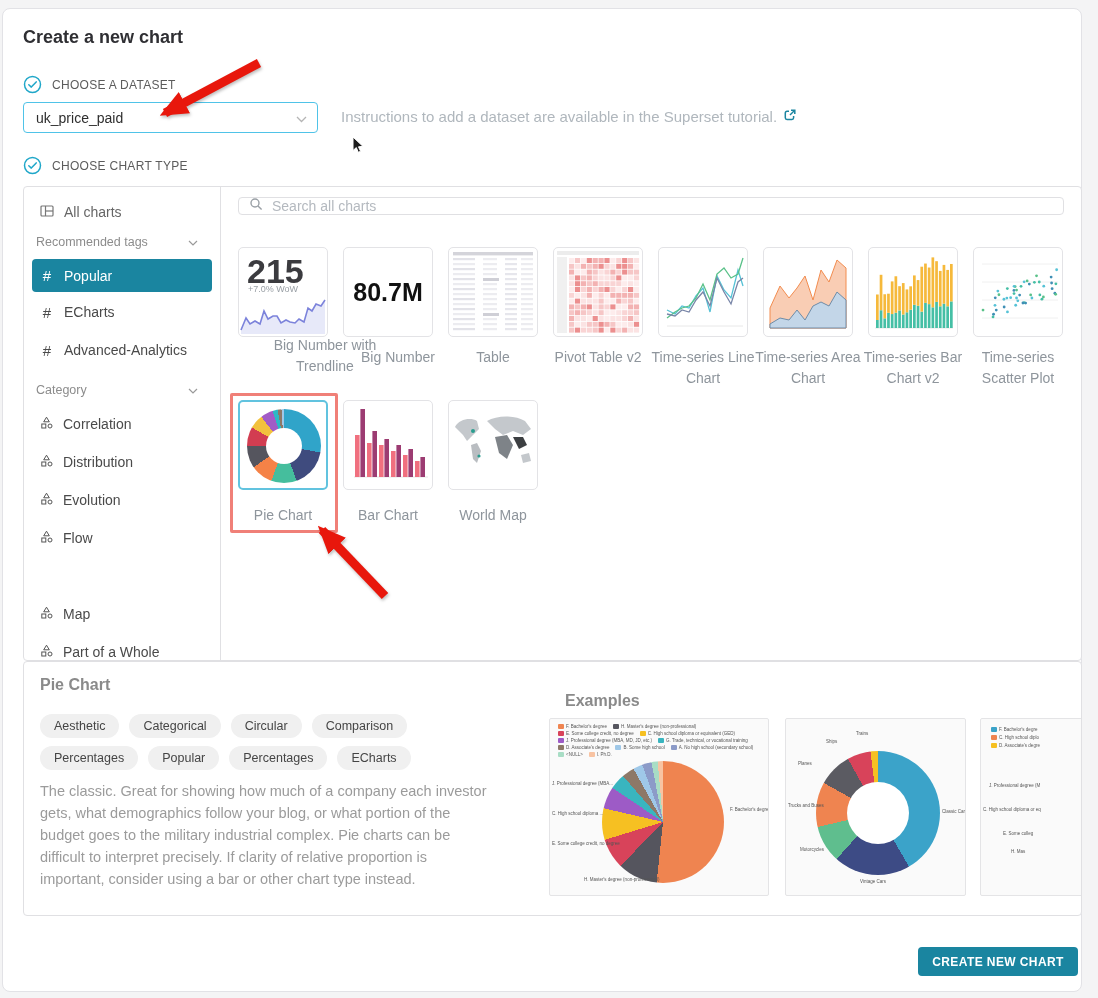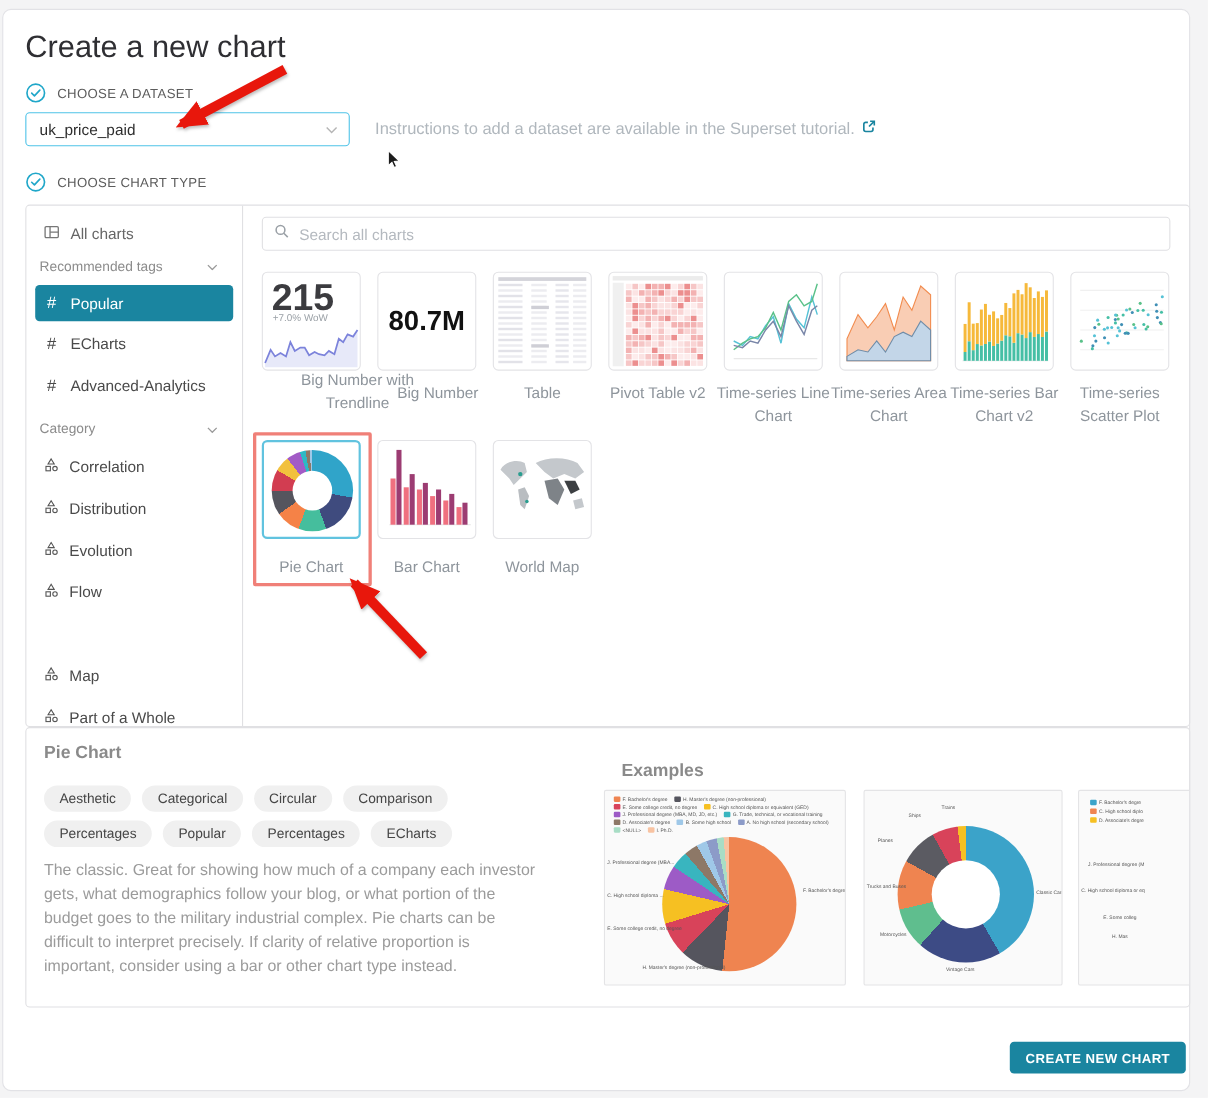--- a/index.html
+++ b/index.html
@@ -2,21 +2,21 @@
 <html><head>
 <meta charset="utf-8">
 <title>Create a new chart</title>
 <style>
   html,body{margin:0;padding:0;}
   body{font-family:"Liberation Sans","DejaVu Sans",sans-serif;background:#f4f4f5;}
   .stage{position:relative;width:1098px;height:998px;background:#f4f4f5;overflow:hidden;}
   .card{position:absolute;left:2px;top:8px;width:1078px;height:982px;background:#fff;
         border:1px solid #e2e2e6;border-radius:8px;}
   
-  .page-title{position:absolute;left:20px;top:18px;font-size:28px;font-weight:400;color:#2f2f33;margin:0;}
+  .page-title{position:absolute;left:20px;top:18px;font-size:18px;font-weight:700;color:#2f2f33;margin:0;}
   .step-label{position:absolute;display:flex;align-items:center;gap:10px;color:#5c5c5c;
               font-size:12px;letter-spacing:.3px;}
   .step-dataset{left:20px;top:66px;}
   .step-charttype{left:20px;top:147px;}
   .check-icon svg{display:block;}
   
   .dataset-select{position:absolute;left:20px;top:93px;width:295px;height:31px;box-sizing:border-box;
       border:1px solid #4fc3e8;border-radius:4px;background:#fff;display:flex;align-items:center;
       padding:0 10px 0 12px;cursor:pointer;}
   .dataset-select .value{flex:1;font-size:14px;color:#2e2e2e;}
@@ -28,21 +28,21 @@
   .side-item{position:absolute;left:8px;width:180px;height:30px;display:flex;align-items:center;gap:10px;
       font-size:14px;color:#4a4a4a;border-radius:4px;padding:0 0 0 8px;box-sizing:border-box;cursor:pointer;}
   .side-item .hash{font-size:15px;color:#4a4a4a;width:14px;text-align:center;}
   .side-item.selected{background:#1a85a0;color:#fff;height:33px;}
   .side-item.selected .hash{color:#fff;}
   .group-header{position:absolute;left:12px;width:172px;display:flex;align-items:center;
       font-size:12.5px;color:#8c8c8c;}
   .group-header .chev{margin-left:auto;margin-right:10px;}
   
   .gallery{position:absolute;left:197px;top:0;right:0;bottom:0;overflow:hidden;}
-  .search-box{position:absolute;left:17px;top:10px;width:826px;height:31px;box-sizing:border-box;
+  .search-box{position:absolute;left:17px;top:10px;width:826px;height:18px;box-sizing:border-box;
       border:1px solid #e0e0e3;border-radius:4px;display:flex;align-items:center;padding:0 10px;gap:7px;background:#fff;}
   .search-box input{border:none;outline:none;flex:1;font-size:14px;color:#444;font-family:inherit;background:transparent;}
   .search-box input::placeholder{color:#b4b9bf;}
   .tile{position:absolute;width:90px;height:90px;box-sizing:border-box;border:1px solid #e3e3e6;
       border-radius:5px;background:#fff;cursor:pointer;overflow:hidden;}
   .tile.selected{border:2px solid #61c3df;}
   .tile-label{position:absolute;width:106px;text-align:center;font-size:14px;line-height:21px;color:#8e959c;}
   .thumb{position:absolute;inset:0;}
   .bn-number{position:absolute;left:8px;top:4px;font-size:34px;font-weight:700;color:#3b3b3f;}
   .bn-sub{position:absolute;left:9px;top:36px;font-size:9px;color:#9aa0a6;}

